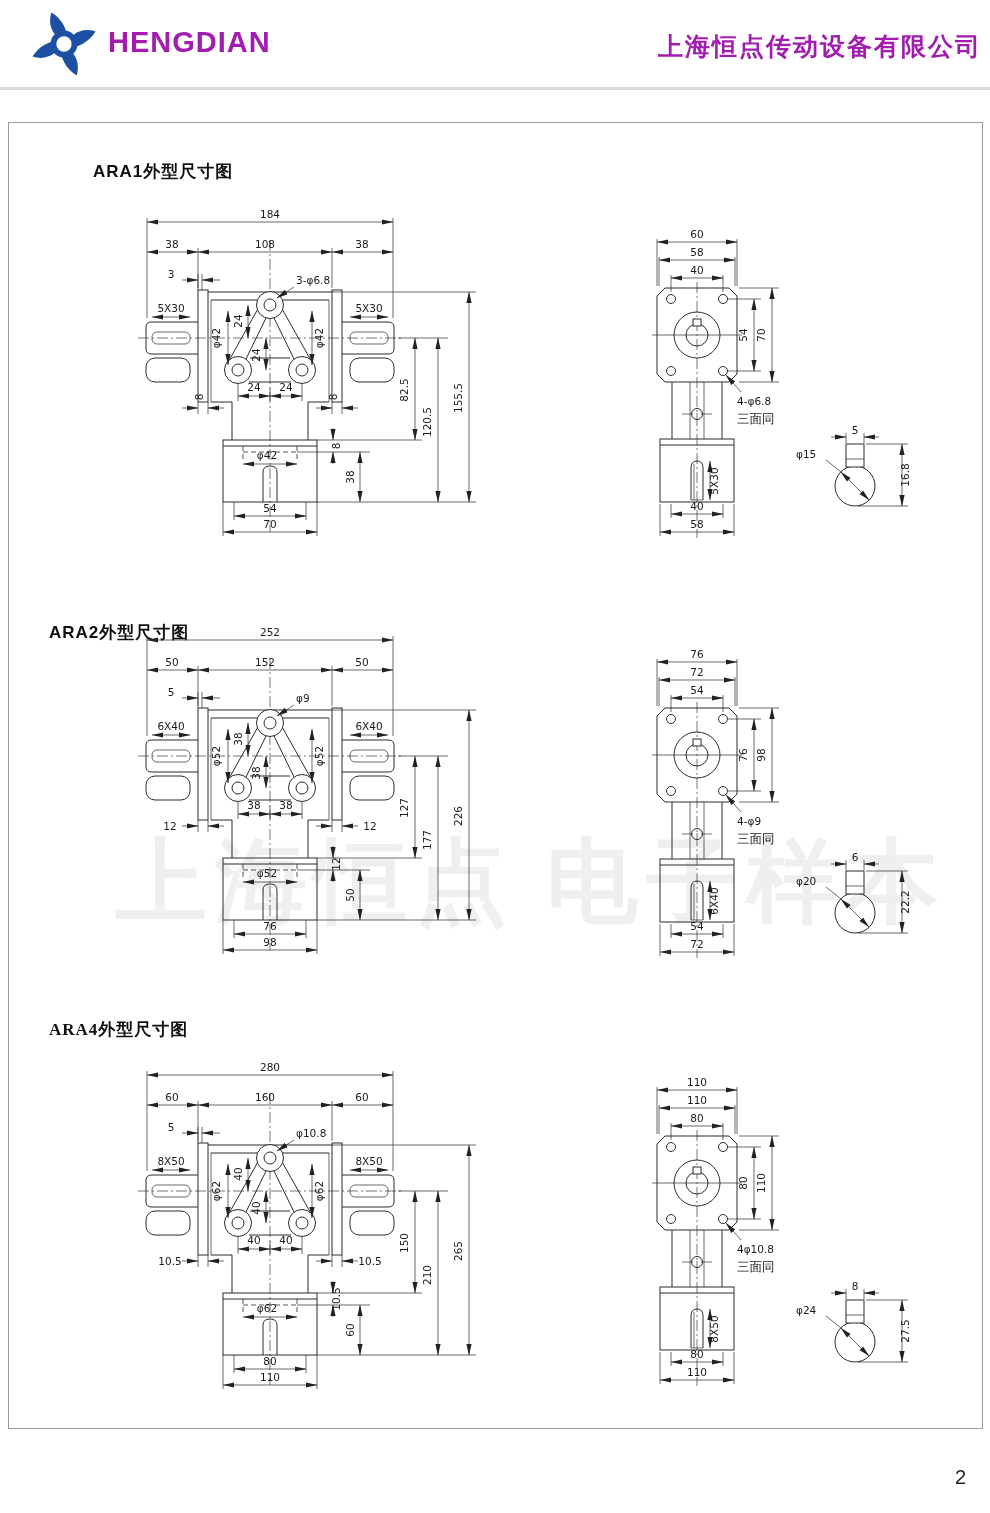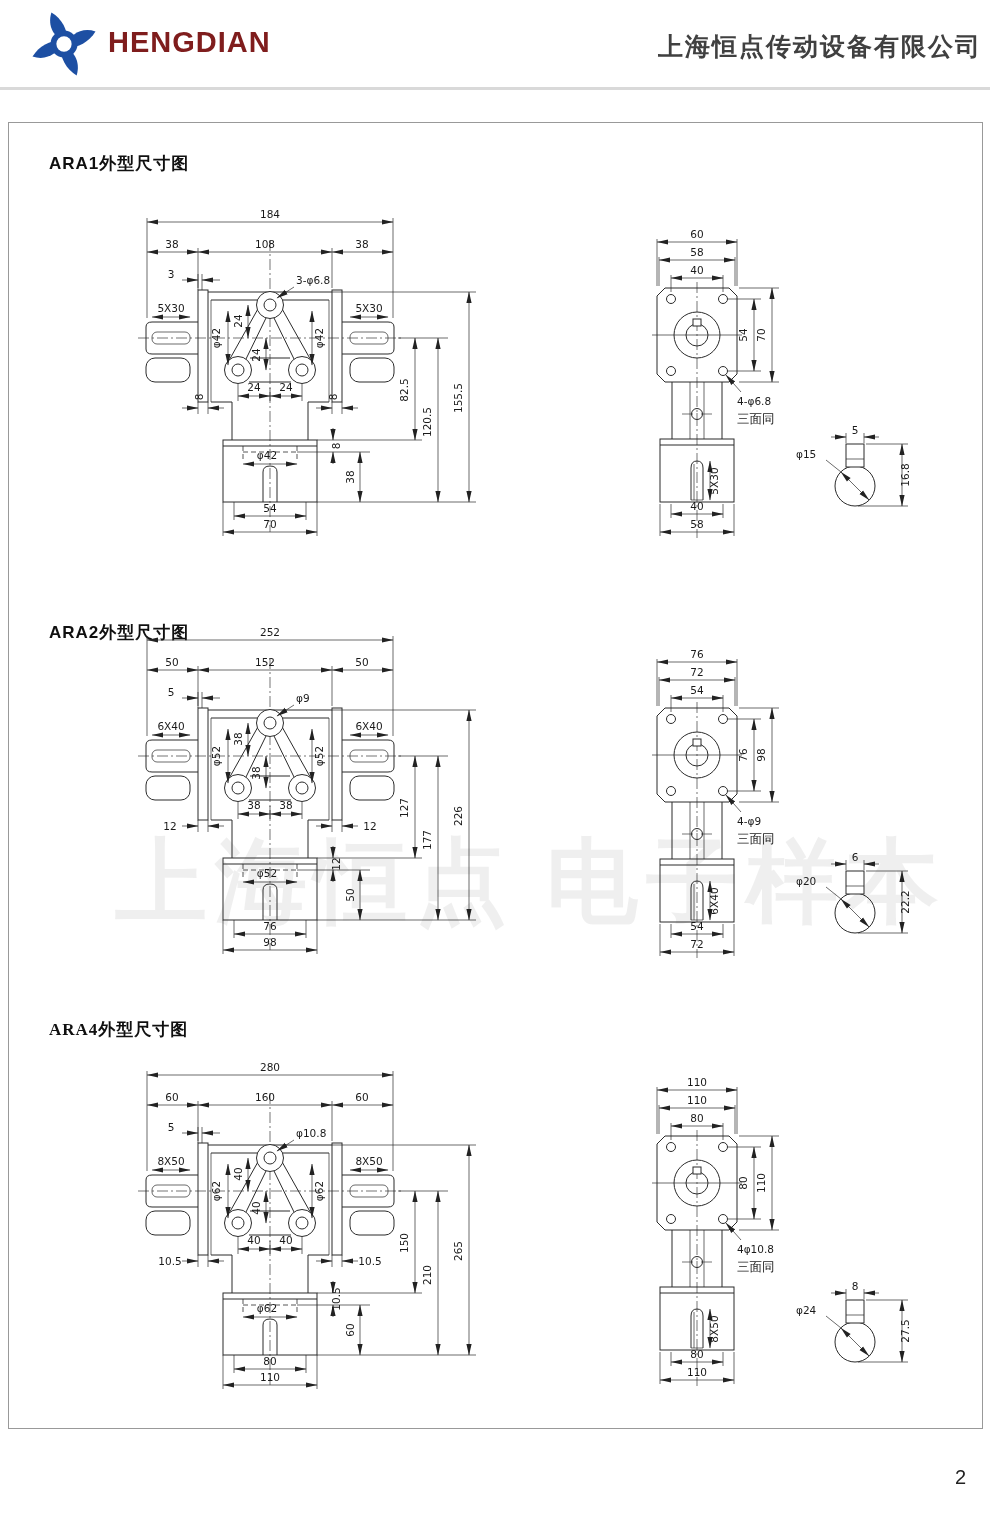--- a/index.html
+++ b/index.html
@@ -1,21 +1,21 @@
 <!DOCTYPE html>
 <html><head>
 <meta charset="utf-8">
 <style>
   * { margin:0; padding:0; box-sizing:border-box; }
   html,body { background:#fff; }
   body { width:990px; height:1513px; position:relative; font-family:"Liberation Sans",sans-serif; }
   #page { position:absolute; left:0; top:0; width:990px; height:1513px; background:#fff; overflow:hidden; }
   .logo { position:absolute; left:28px; top:8px; }
-  .brand { position:absolute; left:108px; top:26px; font-size:29px; font-weight:bold; color:#7f1d1d; letter-spacing:1px; }
-  .company { position:absolute; right:8px; top:30px; font-size:25px; font-weight:bold; color:#404040; font-family:"Liberation Serif",serif; letter-spacing:2px; }
+  .brand { position:absolute; left:108px; top:26px; font-size:29px; font-weight:bold; color:#a21caf; letter-spacing:1px; }
+  .company { position:absolute; right:8px; top:30px; font-size:25px; font-weight:bold; color:#a21caf; font-family:"Liberation Serif",serif; letter-spacing:2px; }
   .divider { position:absolute; left:0; top:87px; width:990px; height:3px; background:#d9d9d9; }
   .frame { position:absolute; left:8px; top:122px; width:975px; height:1307px; border:1px solid #999; background:#fff; }
   .sec-title { position:absolute; left:49px; font-size:17px; font-weight:bold; color:#101010; letter-spacing:1px; }
   .wm { position:absolute; left:115px; top:820px; font-size:92px; color:#000; opacity:0.06; font-family:"Liberation Serif",serif; white-space:nowrap; letter-spacing:8px; font-weight:bold; }
   .pageno { position:absolute; right:24px; top:1466px; font-size:20px; color:#222; }
   svg.draw { position:absolute; overflow:visible; }
   svg text { font-family:"DejaVu Sans",sans-serif; font-size:10.5px; fill:#1a1a1a; }
   svg text.note { font-size:12.5px; }
   .ln { stroke:#2b2b2b; stroke-width:1; fill:none; }
   .thin { stroke:#2b2b2b; stroke-width:0.7; fill:none; }
@@ -39,21 +39,21 @@
     <circle cx="40" cy="40" r="8.5" fill="#fff"></circle>
   </svg>
   <div class="brand">HENGDIAN</div>
   <div class="company">上海恒点传动设备有限公司</div>
   <div class="divider"></div>
 
   <div class="frame"></div>
   <div class="wm">上海恒点 电子样本</div>
 
   <div id="drawings">
-      <div class="sec-title" style="top: 152px;">ARA1外型尺寸图</div>
+      <div class="sec-title" style="top: 160px; margin-left: 44px;">ARA1外型尺寸图</div>
       <svg width="390" height="345" viewBox="0 0 390 345" class="draw" style="left: 100px; top: 200px;">
         <defs>
           <marker id="ae1" markerWidth="12" markerHeight="7" refX="11" refY="3.5" orient="auto" markerUnits="userSpaceOnUse">
             <path d="M11.5,3.5 L0,0.9 L0,6.1 Z" fill="#222"></path>
           </marker>
           <marker id="as1" markerWidth="12" markerHeight="7" refX="0.5" refY="3.5" orient="auto" markerUnits="userSpaceOnUse">
             <path d="M0,3.5 L11.5,0.9 L11.5,6.1 Z" fill="#222"></path>
           </marker>
         </defs>
         <line x1="170" y1="40" x2="170" y2="332" class="cl"></line>

